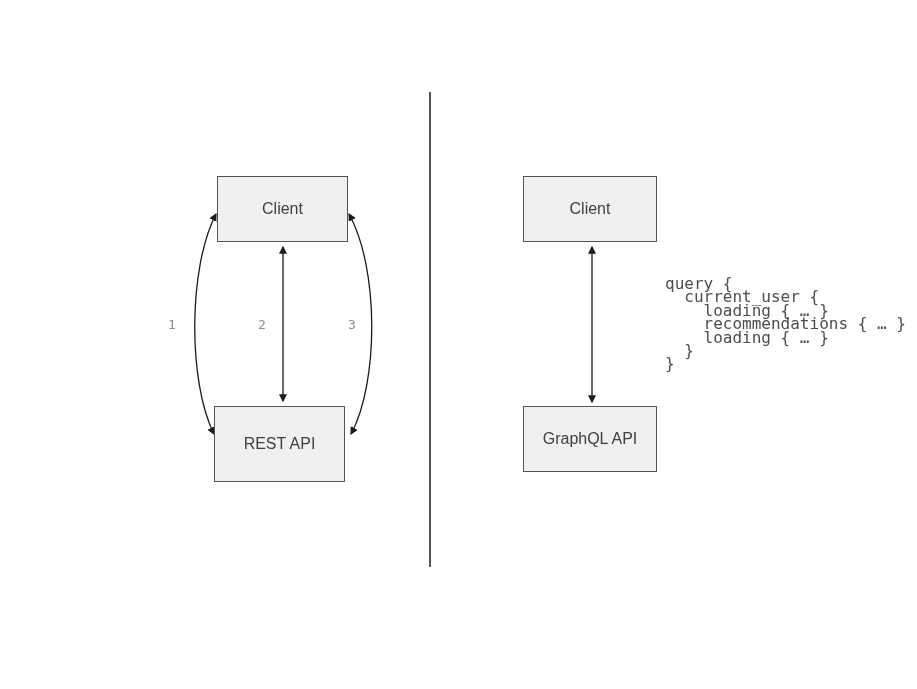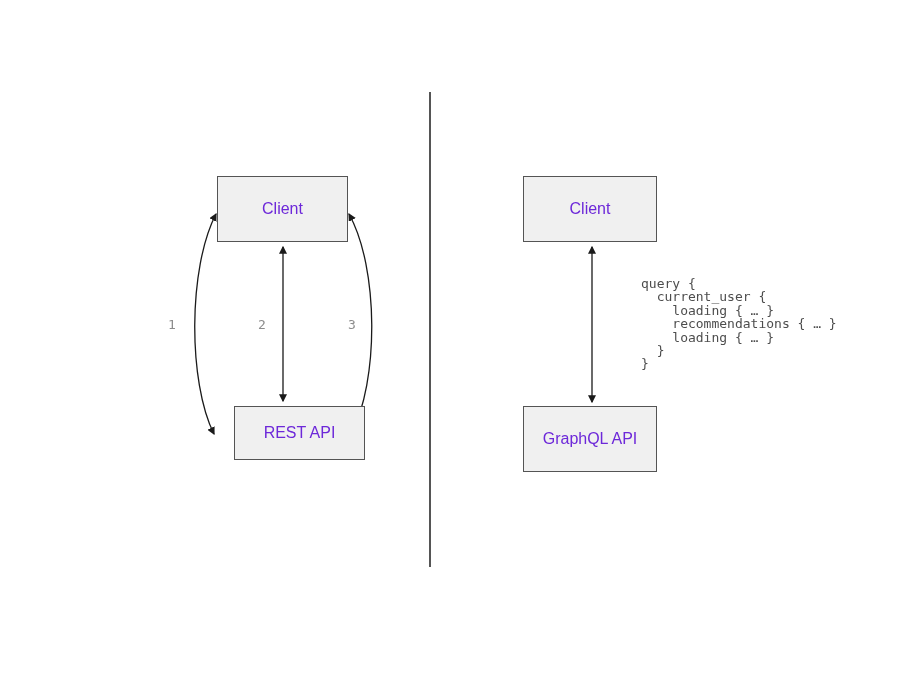--- a/index.html
+++ b/index.html
@@ -11,33 +11,33 @@
     position:absolute;top:22px;left:0;width:860px;text-align:center;
     font-size:16px;line-height:19px;color:#1a1a1a;
   }
   .divider{
     position:absolute;left:429px;top:92px;width:2px;height:475px;background:#555555;
   }
   .node-box{
     position:absolute;box-sizing:border-box;
     background:#f0f0f0;border:1.5px solid #545454;
     display:flex;align-items:center;justify-content:center;
-    font-size:16px;color:#6d28d9;
+    font-size:16px;color:#404040;
   }
   #box-client-left{left:217px;top:176px;width:131px;height:66px;}
-  #box-rest-api{left:234px;top:406px;width:131px;height:54px;}
+  #box-rest-api{left:214px;top:406px;width:131px;height:76px;}
   #box-client-right{left:523px;top:176px;width:134px;height:66px;}
   #box-graphql-api{left:523px;top:406px;width:134px;height:66px;}
   .mono{font-family:"DejaVu Sans Mono","Liberation Mono",monospace;}
   .endpoint-list{
     position:absolute;left:8px;top:177px;font-size:10.5px;line-height:14px;color:#404040;
   }
   .endpoint-list div{white-space:pre;}
   .query-block{
-    position:absolute;left:641px;top:277px;font-size:13px;line-height:13.4px;color:#4d4d4d;
+    position:absolute;left:665px;top:277px;font-size:16px;line-height:13.4px;color:#4d4d4d;
   }
   .query-block div{white-space:pre;}
   .arrow-label{
     position:absolute;width:20px;text-align:center;top:317px;
     font-size:13px;color:#8c8c8c;
     font-family:"DejaVu Sans Mono","Liberation Mono",monospace;
   }
   #arrow-label-1{left:162px;}
   #arrow-label-2{left:252px;}
   #arrow-label-3{left:342px;}

